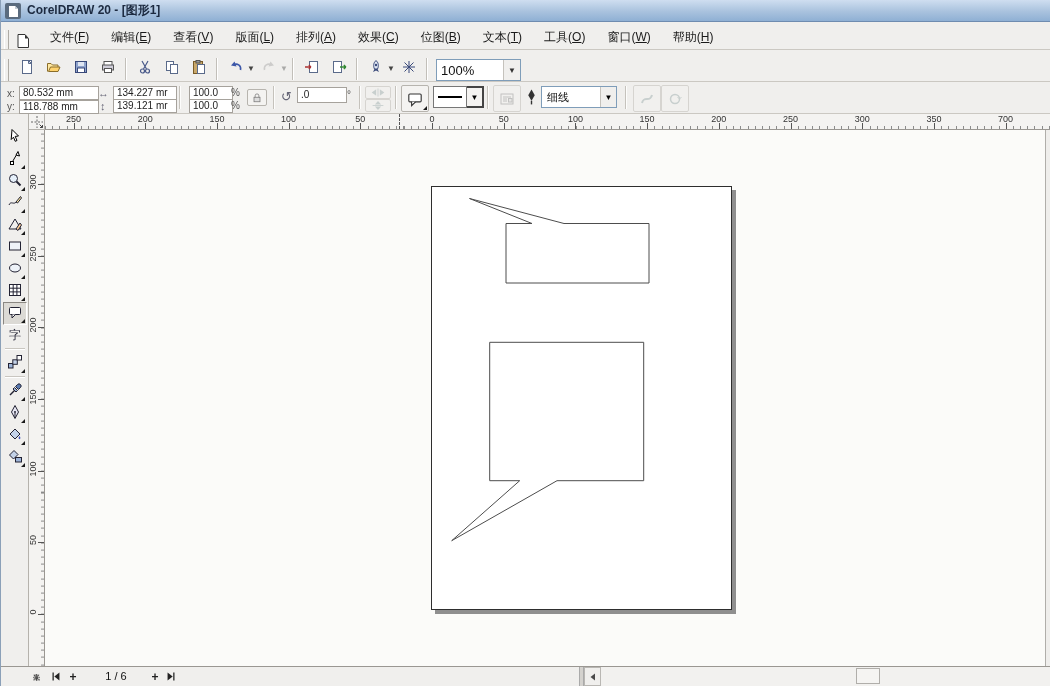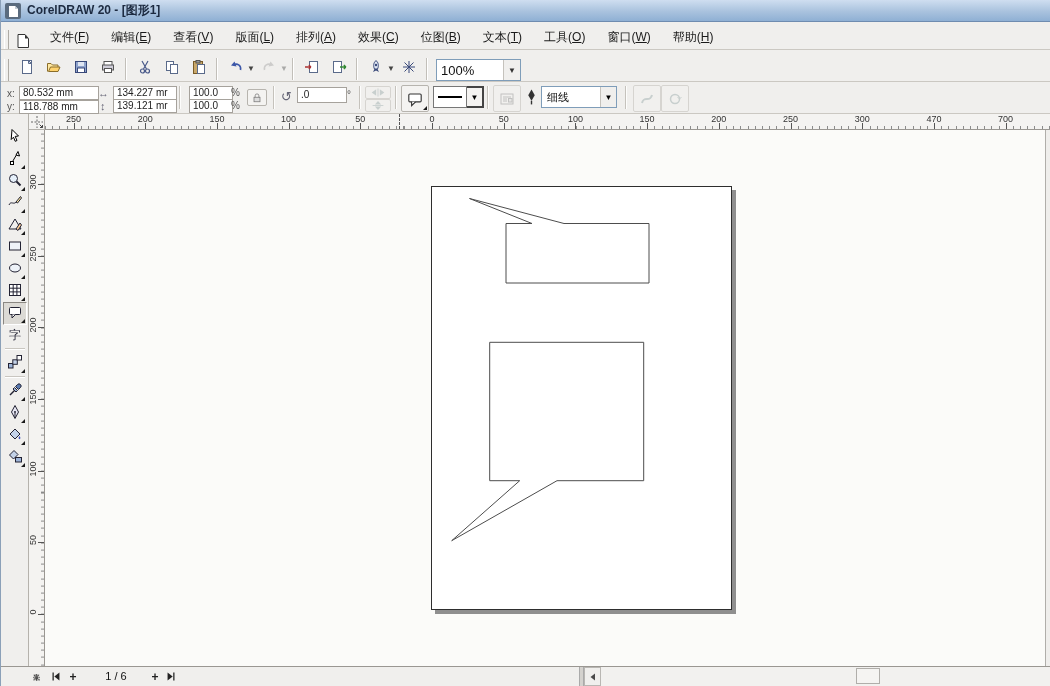--- a/index.html
+++ b/index.html
@@ -335,21 +335,21 @@
       <span class="hlabel" style="left: 530.4px;">100</span>
       <i class="htick" style="left: 530.4px;"></i>
       <span class="hlabel" style="left: 602.1px;">150</span>
       <i class="htick" style="left: 602.1px;"></i>
       <span class="hlabel" style="left: 673.8px;">200</span>
       <i class="htick" style="left: 673.8px;"></i>
       <span class="hlabel" style="left: 745.5px;">250</span>
       <i class="htick" style="left: 745.5px;"></i>
       <span class="hlabel" style="left: 817.2px;">300</span>
       <i class="htick" style="left: 817.2px;"></i>
-      <span class="hlabel" style="left: 888.9px;">470</span>
+      <span class="hlabel" style="left: 888.9px;">350</span>
       <i class="htick" style="left: 888.9px;"></i>
       <span class="hlabel" style="left: 960.6px;">700</span>
       <i class="htick" style="left: 960.6px;"></i>
       <div id="hruler-marker" style="left: 354px;"></div>
     </div>
   <div id="toolbox">
       <div class="tool" style="top: 12px;">
         <span><svg width="16" height="16" viewBox="0 0 16 16">
             <path d="M5 1.5 L11.5 8 L8.2 8.4 L10 12.5 L8.2 13.3 L6.5 9.2 L4.2 11.5 Z" fill="#fff" stroke="#000"></path>
           </svg></span>

